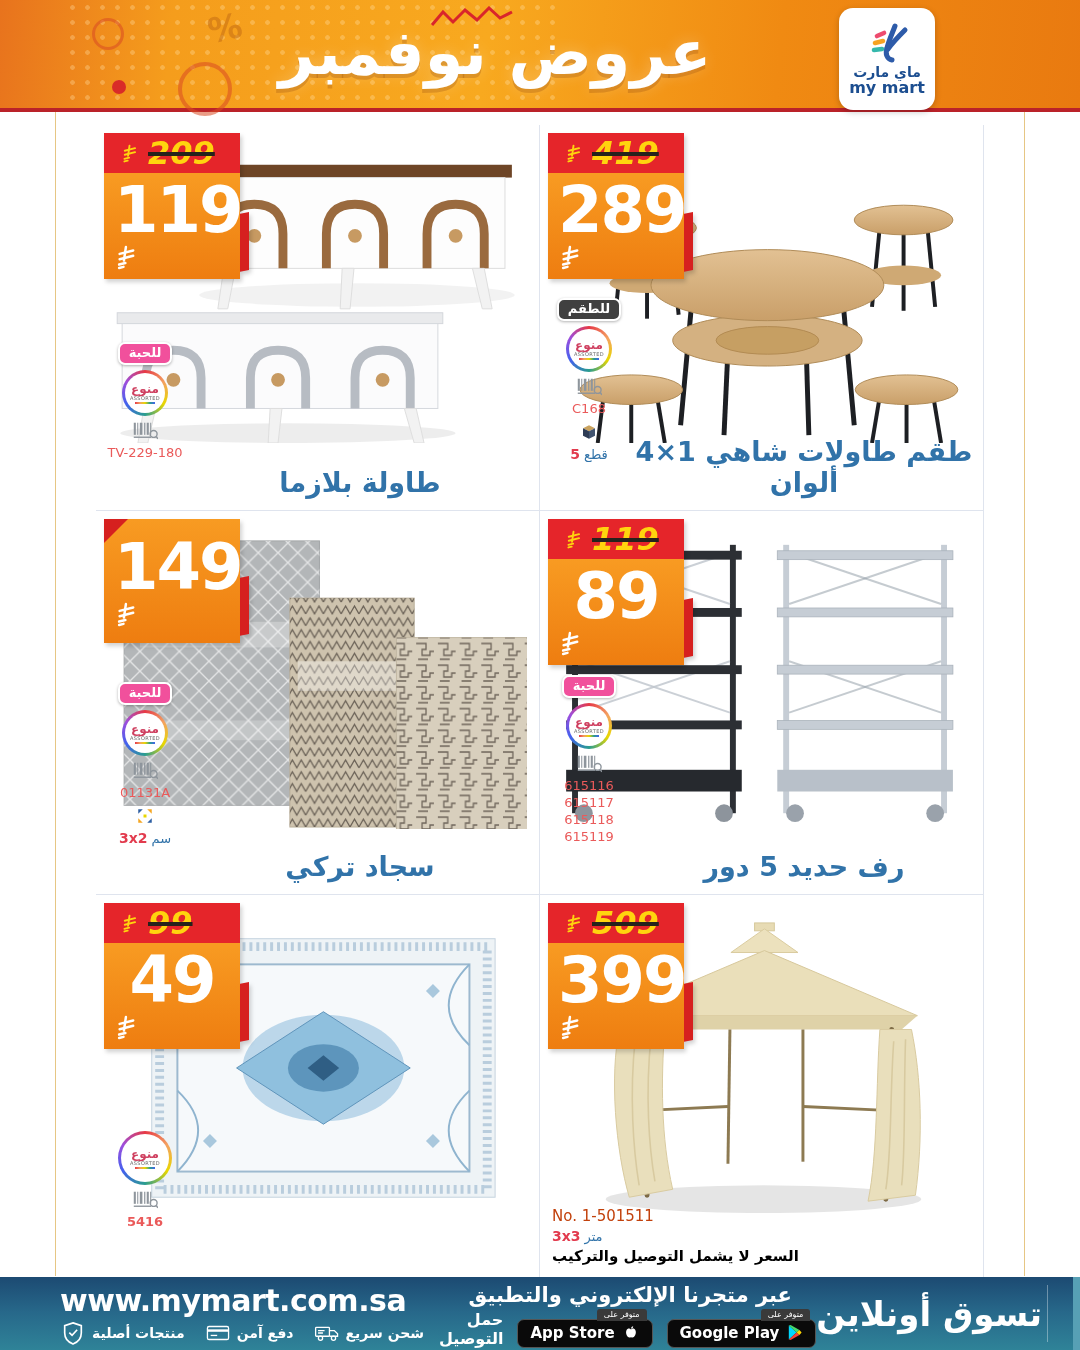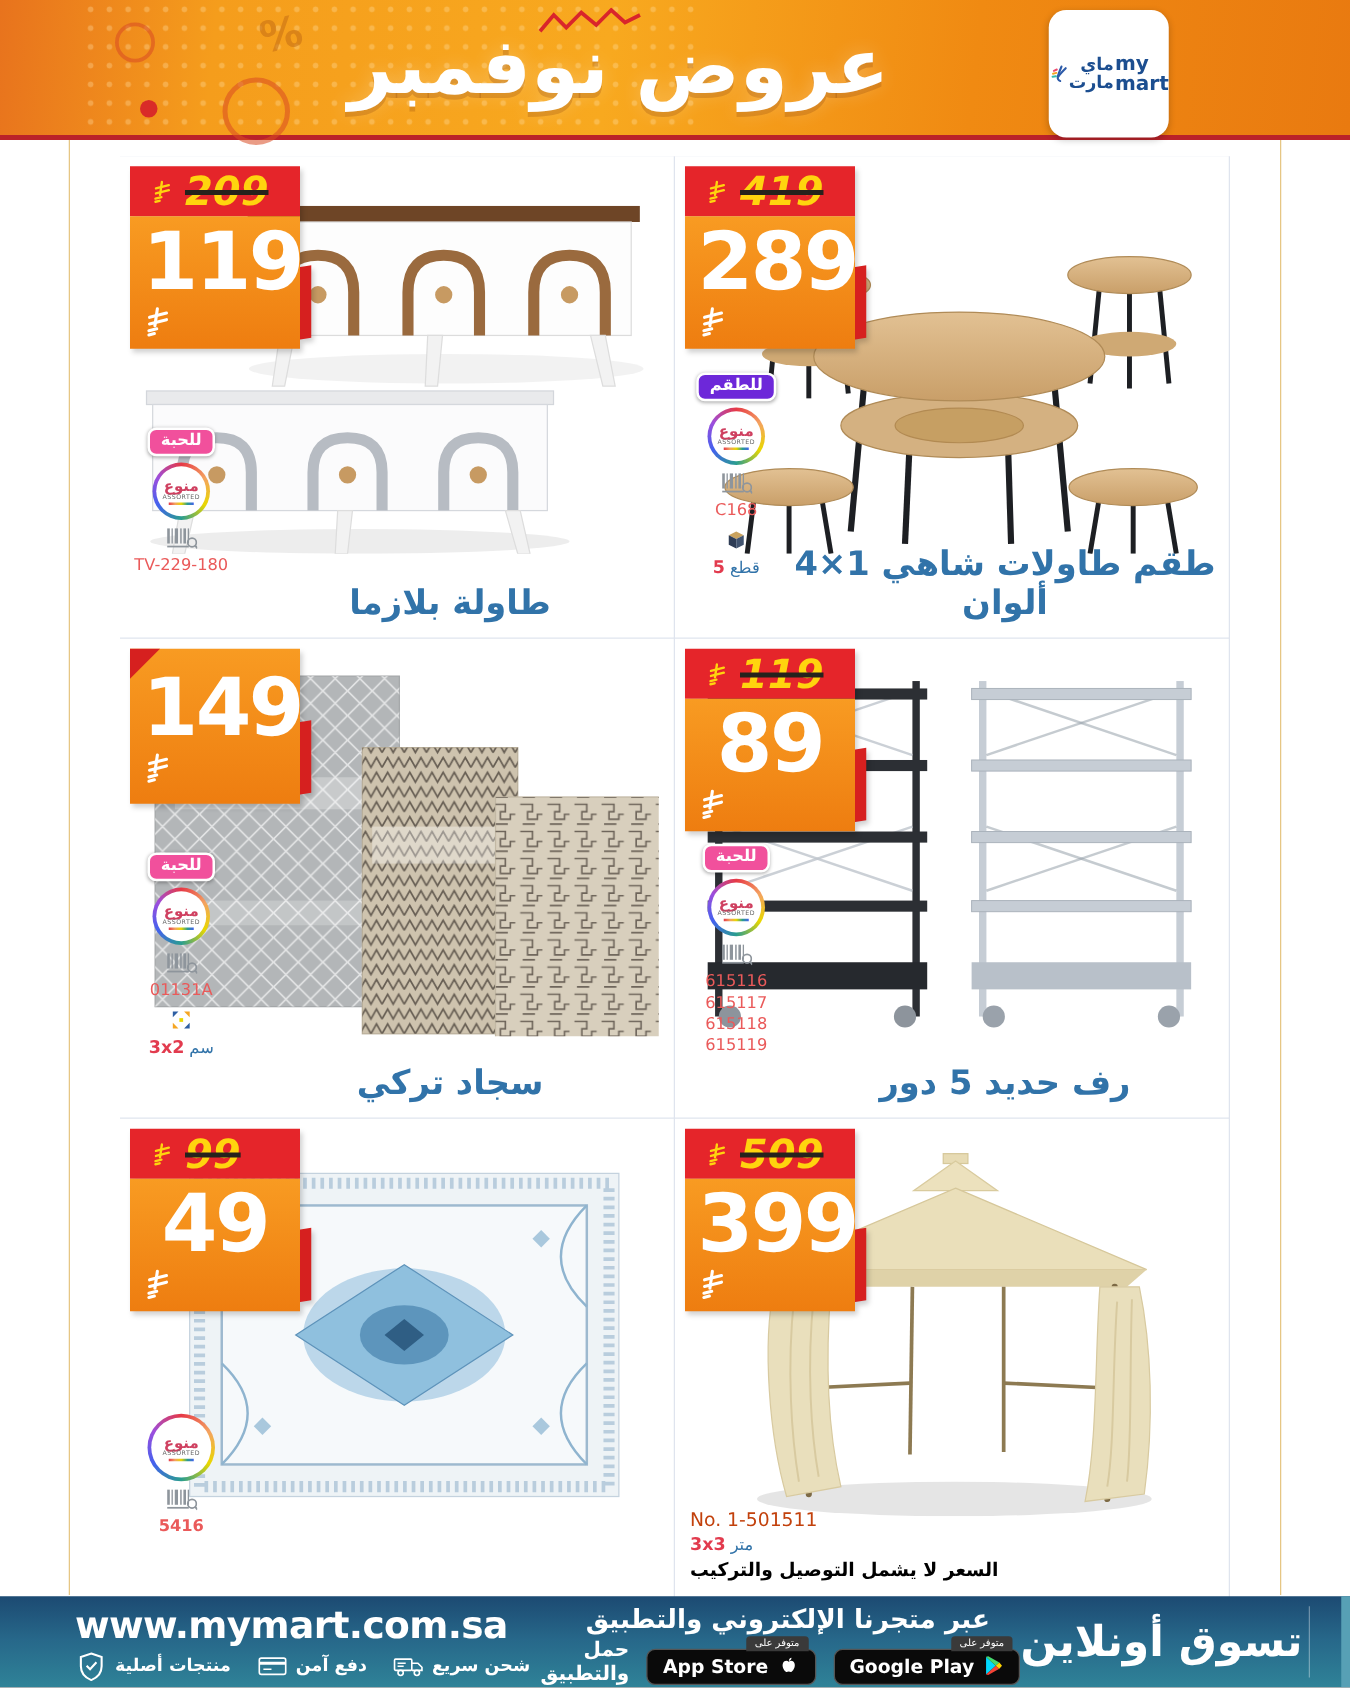--- a/index.html
+++ b/index.html
@@ -15,21 +15,21 @@
   .ring{position:absolute;border-radius:50%;border:4px solid rgba(216,74,34,.55);}
   .ring.r1{left:178px;top:62px;width:46px;height:46px;}
   .ring.r2{left:92px;top:18px;width:26px;height:26px;border-width:3px;}
   .dot-red{position:absolute;left:112px;top:80px;width:14px;height:14px;border-radius:50%;background:#d92b28;}
   .pct{position:absolute;left:208px;top:8px;color:rgba(196,110,20,.55);font-weight:bold;font-size:34px;transform:rotate(-12deg);}
   .zigzag{position:absolute;left:430px;top:6px;}
   .header-title{position:absolute;left:150px;top:16px;width:690px;text-align:center;margin:0;
     color:#fff;font-size:62px;font-weight:bold;direction:rtl;
     text-shadow:0 4px 0 rgba(150,75,10,.28),0 0 16px rgba(255,255,255,.25);}
   .logo-card{position:absolute;right:145px;top:8px;width:96px;height:102px;background:#fff;border-radius:14px;
-    box-shadow:0 2px 6px rgba(0,0,0,.22);display:flex;flex-direction:row;align-items:center;justify-content:center;gap:1px;}
+    box-shadow:0 2px 6px rgba(0,0,0,.22);display:flex;flex-direction:column;align-items:center;justify-content:center;gap:1px;}
   .logo-ar{color:#1c4e90;font-size:14px;font-weight:bold;direction:rtl;line-height:1;}
   .logo-en{color:#1c4e90;font-size:16px;font-weight:bold;line-height:1;}
   
   .edge-line{position:absolute;top:112px;bottom:74px;width:1px;background:rgba(226,188,110,.85);}
   .edge-line.l{left:55px}.edge-line.r{right:55px}
   
   .cards{position:absolute;top:125px;left:96px;width:888px;display:grid;
     grid-template-columns:443px 443px;grid-template-rows:385px 383px 384px;gap:1px;background:#dfe4ee;}
   .card{position:relative;background:#fff;overflow:hidden;}
   
@@ -43,21 +43,21 @@
   .new-row .riyal{width:25px;height:25px;color:#fff;display:block;margin:3px 0 0 2px;}
   .price-badge::after{content:"";position:absolute;right:-9px;bottom:8px;width:10px;height:58px;background:#d6201f;transform:skewY(-10deg);z-index:-1;}
   .price-badge.no-old .new-row{padding-top:16px;padding-bottom:16px;}
   .price-badge.no-old .new-row::before{content:"";position:absolute;top:0;left:0;border-style:solid;border-width:24px 24px 0 0;border-color:#d6201f transparent transparent transparent;}
   
   .art{position:absolute;left:12px;top:22px;width:419px;height:296px;z-index:1;}
   
   .side-badges{position:absolute;left:10px;bottom:48px;width:78px;display:flex;flex-direction:column;align-items:center;gap:5px;z-index:4;}
   .unit-badge{font-size:13px;font-weight:bold;color:#fff;padding:1px 9px 3px;border-radius:7px;border:2px solid #fff;
     box-shadow:0 1px 3px rgba(0,0,0,.3);direction:rtl;line-height:1.2;}
-  .unit-badge.pink{background:#f1509c}.unit-badge.teal{background:#6d28d9}
+  .unit-badge.pink{background:#f1509c}.unit-badge.teal{background:#404040}
   .assorted{width:46px;height:46px;border-radius:50%;padding:3px;
     background:conic-gradient(#e63946,#f4a261,#e9d700,#2a9d8f,#4361ee,#9d4edd,#e63946);
     display:flex;box-sizing:border-box;}
   .assorted .inner{background:#fff;border-radius:50%;flex:1;display:flex;flex-direction:column;align-items:center;justify-content:center;}
   .assorted-text{color:#cf4060;font-weight:bold;font-size:12px;line-height:1;direction:rtl;}
   .assorted-sub{font-size:5px;color:#666;letter-spacing:.4px;line-height:1.4;}
   .assorted-bar{width:20px;height:2px;background:linear-gradient(90deg,#e63946,#f4a261,#e9d700,#2a9d8f,#4361ee);}
   .barcode-icon{width:26px;height:19px;color:#8e959c;}
   .code{font-size:13px;color:#ea5a5a;direction:ltr;text-align:center;line-height:1.3;}
   .metric{display:flex;direction:ltr;gap:4px;align-items:baseline;}
@@ -562,21 +562,21 @@
       </div>
     </section>
   </main>
 
   <footer class="footer" dir="rtl">
     <div class="f-edge-line"></div>
     <span class="shop-online">تسوق أونلاين</span>
     <div class="f-center">
       <div class="via">عبر متجرنا الإلكتروني والتطبيق</div>
       <div class="apps-row">
-        <span class="download">حمل والتطبيق</span>
+        <span class="download">حمل التوصيل</span>
         <span class="store-badge">
           <span class="store-tab">متوفر على</span>
           <svg width="18" height="18" viewBox="0 0 24 24" style="color:#fff">
               <use href="#apple"></use>
             </svg>
           <span class="sb-name">App Store</span>
         </span>
         <span class="store-badge">
           <span class="store-tab">متوفر على</span>
           <svg width="17" height="17" viewBox="0 0 24 24">

